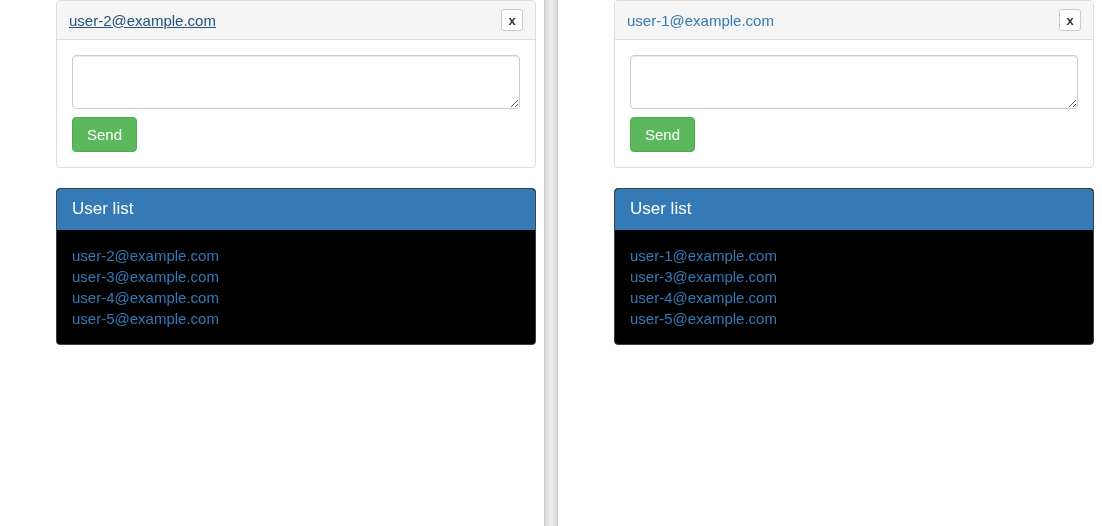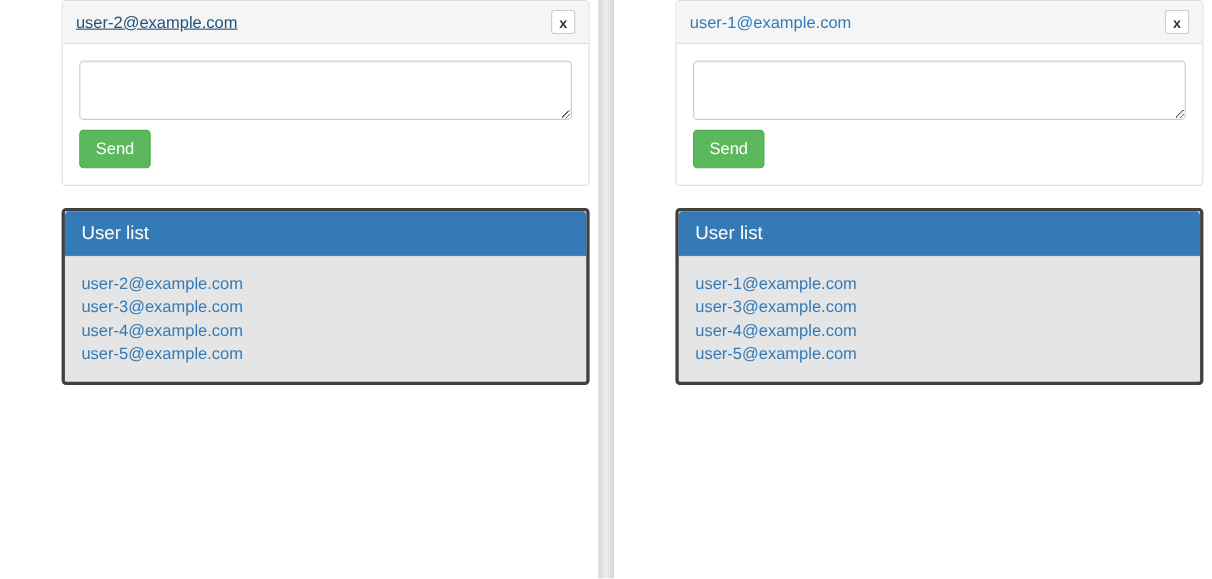--- a/index.html
+++ b/index.html
@@ -83,23 +83,23 @@
       background: #5cb85c;
       border: 1px solid #4cae4c;
       color: #fff;
       padding: 8px 14px;
       font-size: 15px;
       border-radius: 4px;
       cursor: pointer;
       margin-top: 4px;
     }
     .userlist-panel {
-      border: 3px solid #404040;
+      border: 1px solid #404040;
       border-radius: 4px;
-      background: #e5e5e5;
+      background: #000000;
     }
     .userlist-header {
       background: #337ab7;
       color: #fff;
       padding: 10px 15px;
       font-size: 17px;
       font-weight: 500;
       border-radius: 4px 4px 0 0;
       border-bottom: 1px solid #337ab7;
     }

